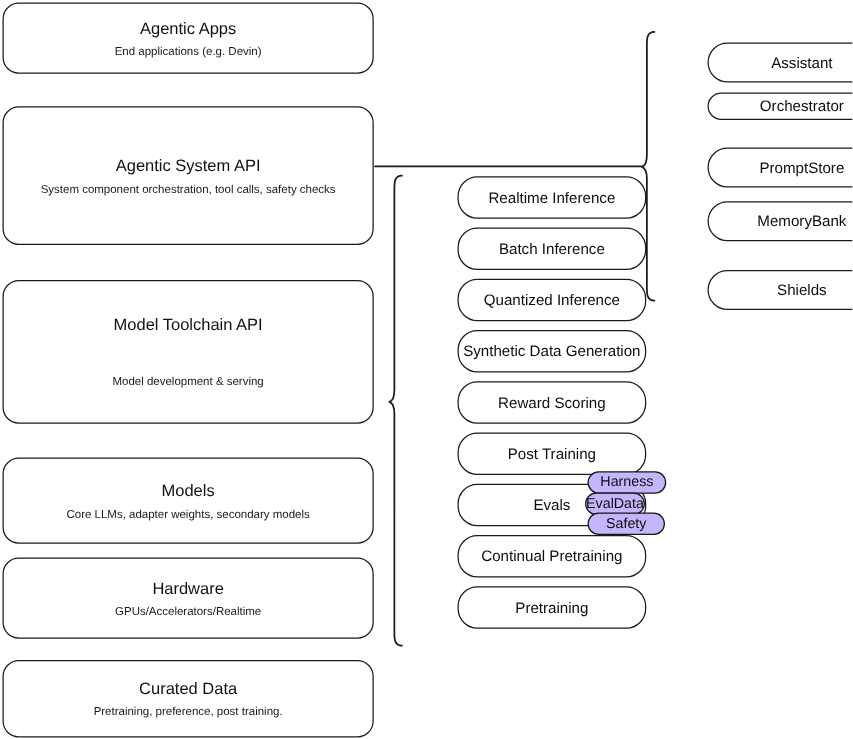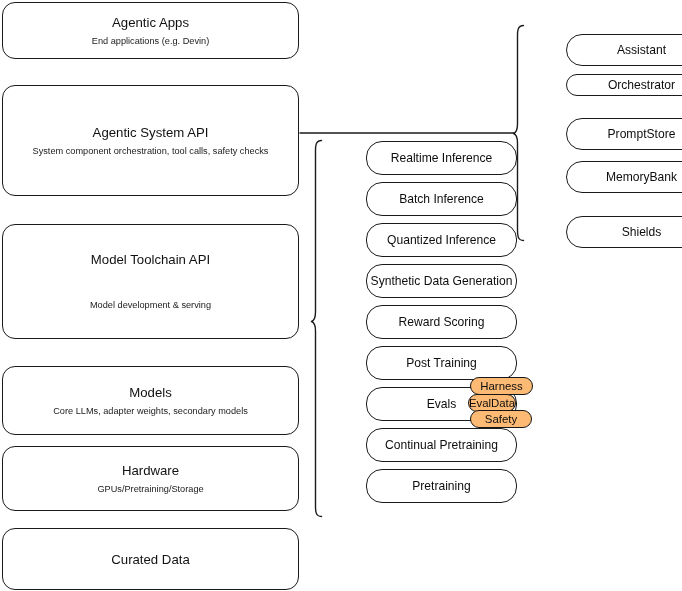--- a/index.html
+++ b/index.html
@@ -61,21 +61,21 @@
     line-height: 16px;
     color: #0d0d0d;
   }
 
   
   .pill {
     position: absolute;
     box-sizing: border-box;
     border: 1.4px solid #161616;
     border-radius: 999px;
-    background: #fdba74;
+    background: #c4b5fd;
     display: flex;
     align-items: center;
     justify-content: center;
     font-size: 11.4px;
     color: #0d0d0d;
     z-index: 6;
   }
 
   
   #links {
@@ -115,25 +115,26 @@
     <div class="subtitle">Model development &amp; serving</div>
   </div>
 
   <div class="box layer" style="left:2px; top:366px; width:297px; height:69px;">
     <div class="title">Models</div>
     <div class="subtitle">Core LLMs, adapter weights, secondary models</div>
   </div>
 
   <div class="box layer" style="left:2px; top:446px; width:297px; height:65px;">
     <div class="title">Hardware</div>
-    <div class="subtitle">GPUs/Pretraining/Storage</div>
+    <div class="subtitle">GPUs/Accelerators/Realtime</div>
   </div>
 
   <div class="box layer" style="left:2px; top:528px; width:297px; height:62px;">
     <div class="title">Curated Data</div>
+    <div class="subtitle">Pretraining, preference, post training.</div>
   </div>
 
   <svg id="links" viewBox="0 0 682 591" xmlns="http://www.w3.org/2000/svg">
 
     <line x1="300" y1="133" x2="514" y2="133"></line>
 
     <path d="M321.5,140.5
              C315.5,140.5 315.5,146 315.5,151
              L315.5,312
              C315.5,317 314.5,320.5 311.5,321.5

